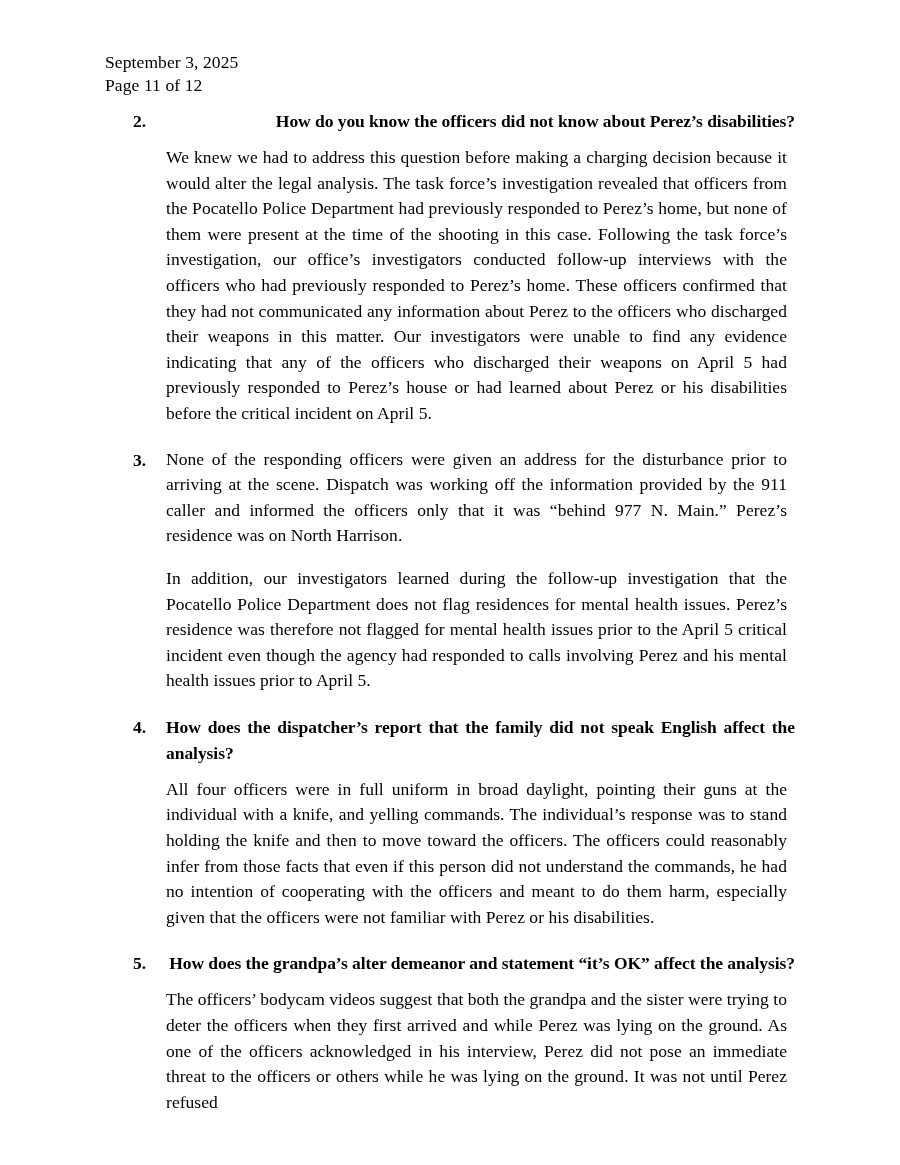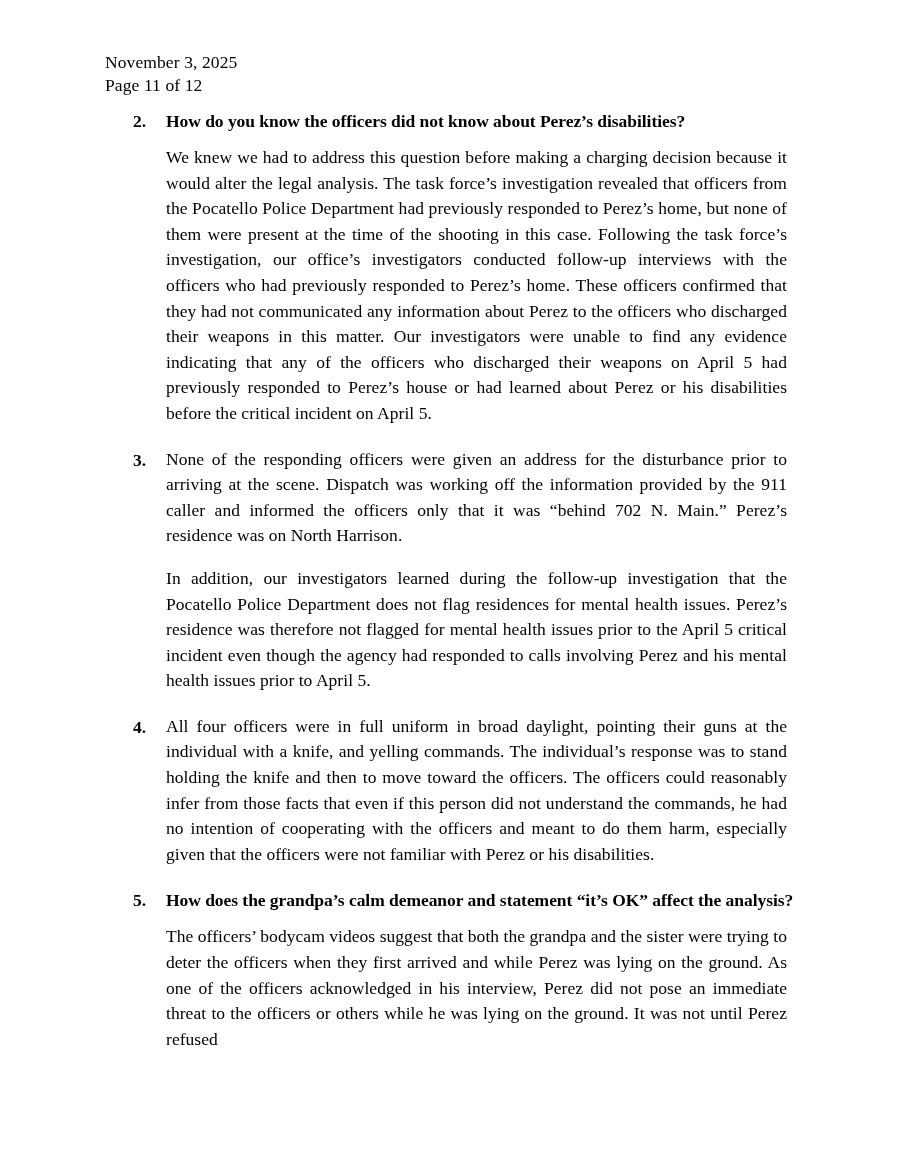--- a/index.html
+++ b/index.html
@@ -62,21 +62,21 @@
   .qa-question {
     font-size: 17.5px;
     font-weight: bold;
     line-height: 26px;
     text-align: justify;
     text-justify: inter-word;
     letter-spacing: -0.05px;
     margin: 0;
   }
   .qa-question.one-line {
-    text-align: left;
+    text-align: right;
   }
 
   .qa-answers {
     margin-top: 11px;
   }
 
   .qa-para {
     font-size: 17.5px;
     line-height: 25.6px;
     text-align: justify;
@@ -95,56 +95,57 @@
   .qa-block:last-child {
     margin-bottom: 0;
   }
 </style>
 </head>
 <body>
 
 <div class="page">
 
   <div class="page-header">
-    <div class="hdr-line">November 3, 2025</div>
+    <div class="hdr-line">September 3, 2025</div>
     <div class="hdr-line">Page 11 of 12</div>
   </div>
 
   <div class="content">
     <div id="items-host">
         <div class="qa-block">
           <div class="qa-item">
             <div class="qa-number">2.</div>
             <p class="qa-question one-line">How do you know the officers did not know about Perez’s disabilities?</p>
             <div class="qa-answers">
               <p class="qa-para">We knew we had to address this question before making a charging decision because it would alter the legal analysis. The task force’s investigation revealed that officers from the Pocatello Police Department had previously responded to Perez’s home, but none of them were present at the time of the shooting in this case. Following the task force’s investigation, our office’s investigators conducted follow-up interviews with the officers who had previously responded to Perez’s home. These officers confirmed that they had not communicated any information about Perez to the officers who discharged their weapons in this matter. Our investigators were unable to find any evidence indicating that any of the officers who discharged their weapons on April 5 had previously responded to Perez’s house or had learned about Perez or his disabilities before the critical incident on April 5.</p>
             </div>
           </div>
         </div>
         <div class="qa-block">
           <div class="qa-item">
             <div class="qa-number">3.</div>
             <div class="qa-answers">
-              <p class="qa-para">None of the responding officers were given an address for the disturbance prior to arriving at the scene. Dispatch was working off the information provided by the 911 caller and informed the officers only that it was “behind 702 N. Main.” Perez’s residence was on North Harrison.</p>
+              <p class="qa-para">None of the responding officers were given an address for the disturbance prior to arriving at the scene. Dispatch was working off the information provided by the 911 caller and informed the officers only that it was “behind 977 N. Main.” Perez’s residence was on North Harrison.</p>
               <p class="qa-para">In addition, our investigators learned during the follow-up investigation that the Pocatello Police Department does not flag residences for mental health issues. Perez’s residence was therefore not flagged for mental health issues prior to the April 5 critical incident even though the agency had responded to calls involving Perez and his mental health issues prior to April 5.</p>
             </div>
           </div>
         </div>
         <div class="qa-block">
           <div class="qa-item">
             <div class="qa-number">4.</div>
+            <p class="qa-question">How does the dispatcher’s report that the family did not speak English affect the analysis?</p>
             <div class="qa-answers">
               <p class="qa-para">All four officers were in full uniform in broad daylight, pointing their guns at the individual with a knife, and yelling commands. The individual’s response was to stand holding the knife and then to move toward the officers. The officers could reasonably infer from those facts that even if this person did not understand the commands, he had no intention of cooperating with the officers and meant to do them harm, especially given that the officers were not familiar with Perez or his disabilities.</p>
             </div>
           </div>
         </div>
         <div class="qa-block">
           <div class="qa-item">
             <div class="qa-number">5.</div>
-            <p class="qa-question one-line">How does the grandpa’s calm demeanor and statement “it’s OK” affect the analysis?</p>
+            <p class="qa-question one-line">How does the grandpa’s alter demeanor and statement “it’s OK” affect the analysis?</p>
             <div class="qa-answers">
               <p class="qa-para">The officers’ bodycam videos suggest that both the grandpa and the sister were trying to deter the officers when they first arrived and while Perez was lying on the ground. As one of the officers acknowledged in his interview, Perez did not pose an immediate threat to the officers or others while he was lying on the ground. It was not until Perez refused</p>
             </div>
           </div>
         </div>
       </div>
   </div>
 
 </div>
 

